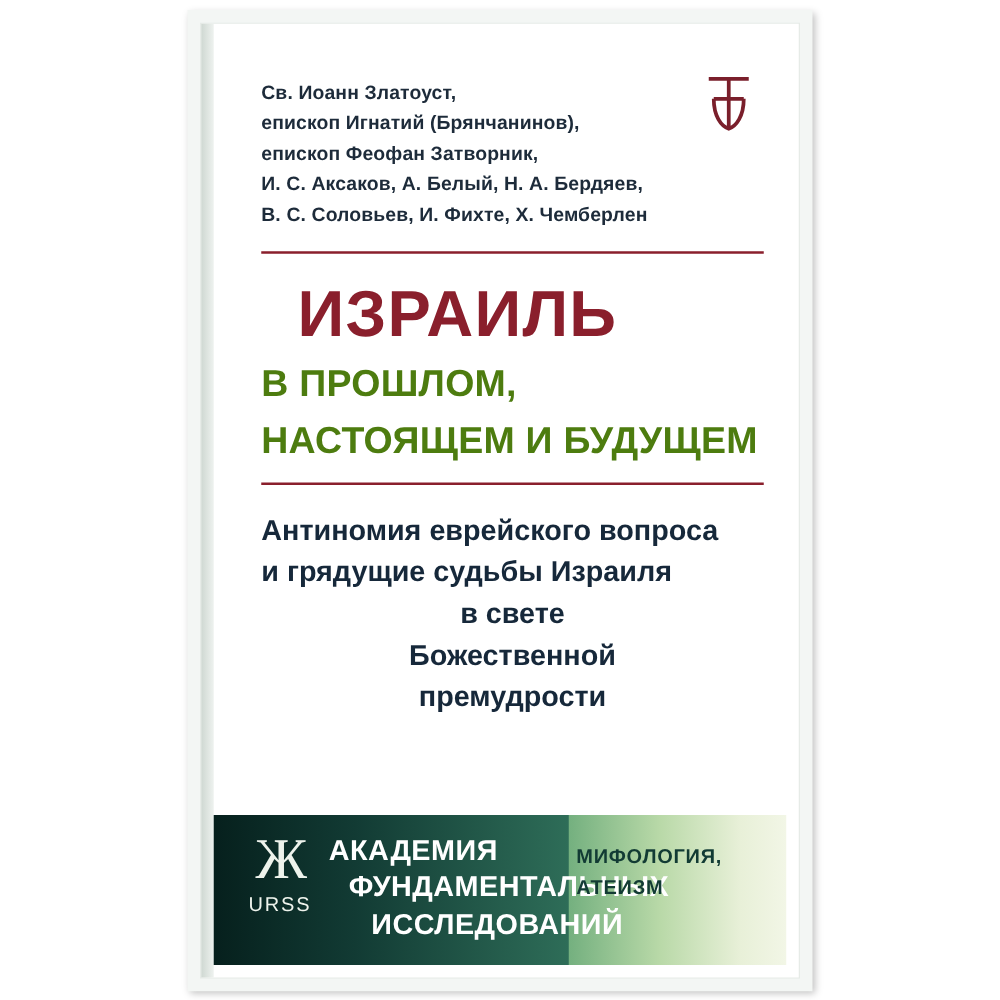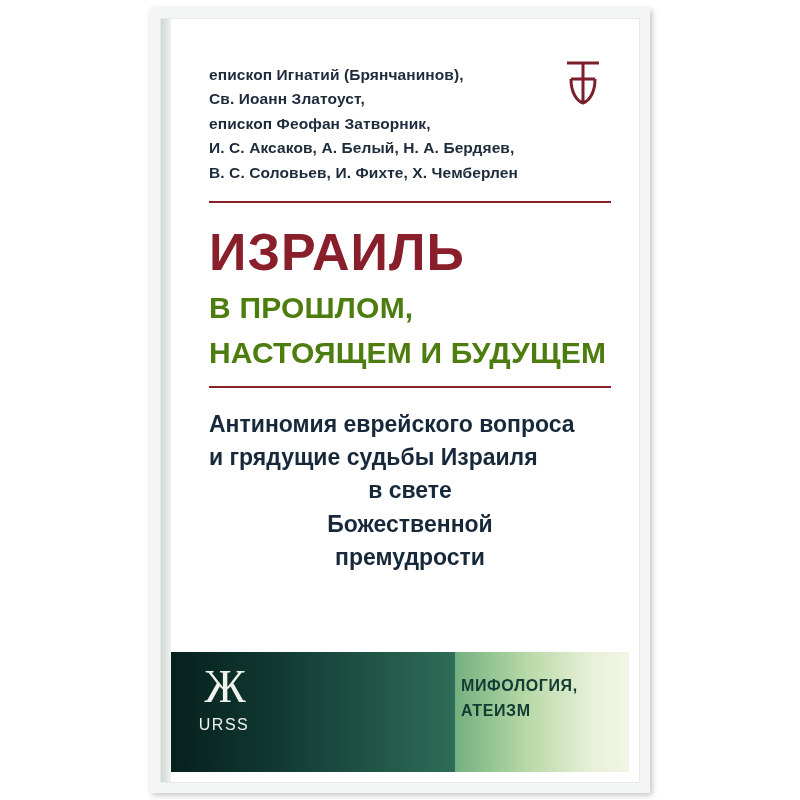--- a/index.html
+++ b/index.html
@@ -86,20 +86,21 @@
   .rule.thin { height: 1.5px; }
 
   
   .title-main {
     margin-top: 22px;
     color: #8a1f2c;
     font-weight: bold;
     font-size: 52px;
     letter-spacing: 1px;
     line-height: 1.04;
+    margin-left: 29px;
   }
   .title-sub {
     margin-top: 10px;
     color: #4d7c0f;
     font-weight: bold;
     font-size: 30px;
     line-height: 1.18;
     letter-spacing: 0.2px;
   }
 
@@ -186,22 +187,22 @@
 
       <div class="monogram">
         <svg viewBox="0 0 44 48" width="44" height="48" aria-hidden="true">
           <path d="M6 4 H38 M22 4 V44 M10 20 H34 M10 20 C10 34 16 42 22 44 C28 42 34 34 34 20" fill="none" stroke="#7a1f2b" stroke-width="3"></path>
         </svg>
       </div>
 
       <div class="content">
 
         <div class="authors">
+          <div>Св. Иоанн Златоуст,</div>
           <div>епископ Игнатий (Брянчанинов),</div>
-          <div>Св. Иоанн Златоуст,</div>
           <div>епископ Феофан Затворник,</div>
           <div>И. С. Аксаков, А. Белый, Н. А. Бердяев,</div>
           <div>В. С. Соловьев, И. Фихте, Х. Чемберлен</div>
         </div>
 
         <div class="rule"></div>
 
         <div class="title-main">ИЗРАИЛЬ</div>
         <div class="title-sub">В ПРОШЛОМ,</div>
         <div class="title-sub">НАСТОЯЩЕМ И БУДУЩЕМ</div>
@@ -218,20 +219,25 @@
       </div>
 
       <div class="band">
         <div class="band-dark"></div>
 
         <div class="urss">
           <div class="urss-glyph">Ж</div>
           <div class="urss-label">URSS</div>
         </div>
 
+        <div class="akad">
+          <div class="l1">Академия</div>
+          <div class="l2">фундаментальных</div>
+          <div class="l3">исследований</div>
+        </div>
 
         <div class="kicker">
           <div>Мифология,</div>
           <div>атеизм</div>
         </div>
       </div>
 
     </div>
   </div>
 

